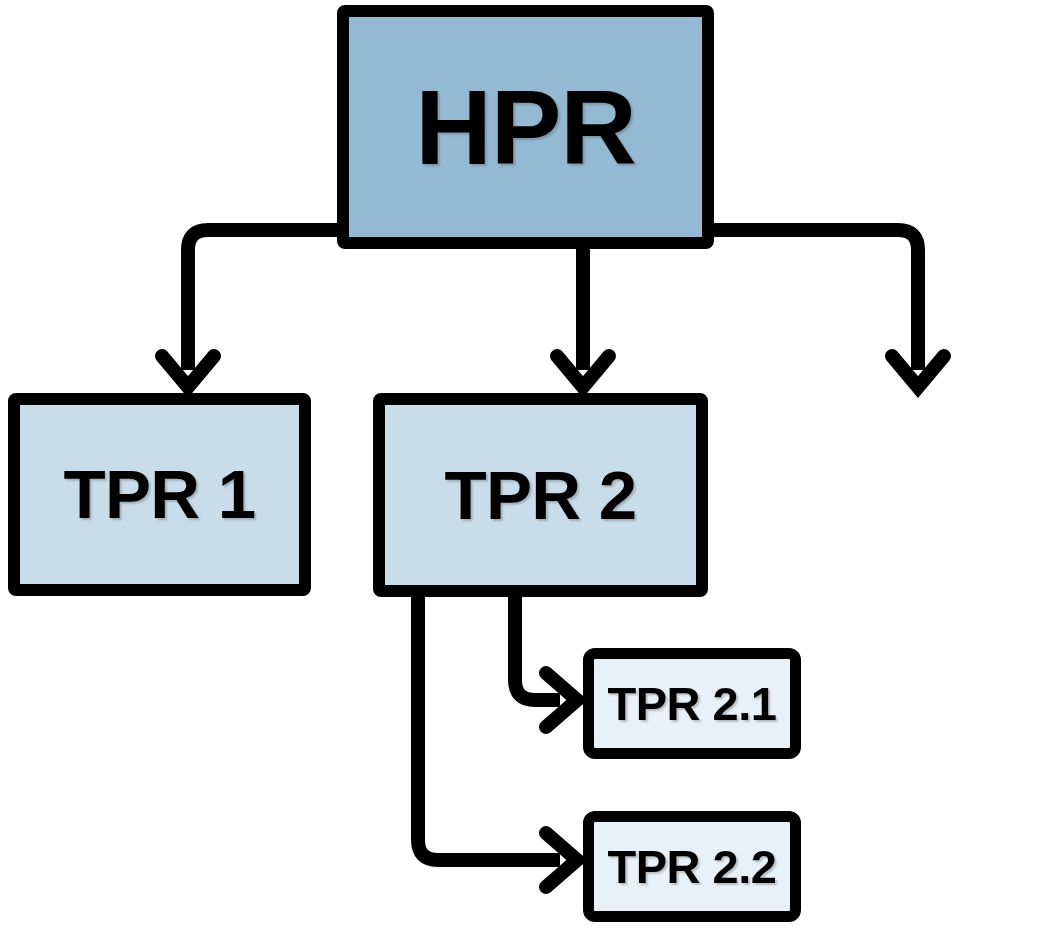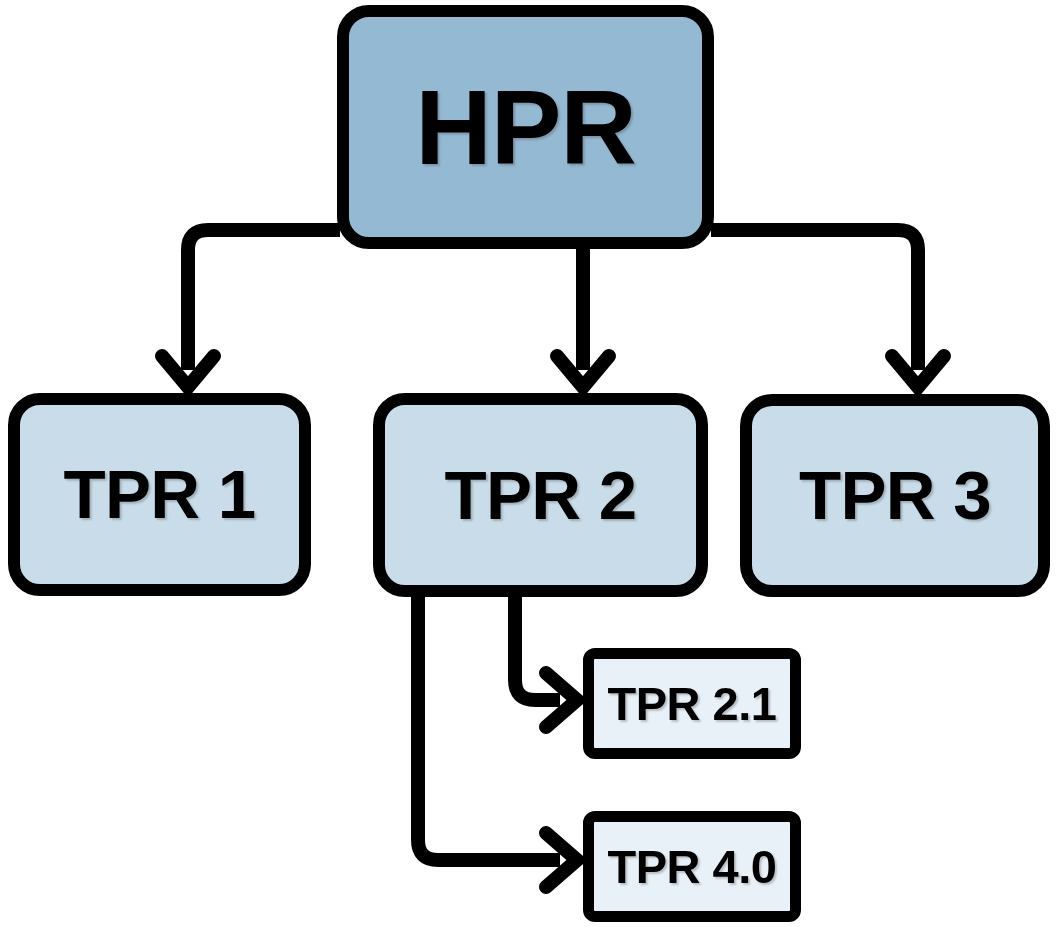--- a/index.html
+++ b/index.html
@@ -25,21 +25,21 @@
     fill:none;stroke:var(--line);stroke-width:14;stroke-linecap:butt;
   }
   .arrowhead{
     fill:none;stroke:var(--line);stroke-width:14;
     stroke-linecap:round;stroke-linejoin:miter;stroke-miterlimit:6;
   }
   .node{
     position:absolute;
     display:flex;align-items:center;justify-content:center;
     border:12px solid var(--line);
-    border-radius:32px;
+    border-radius:8px;
     box-sizing:border-box;
     color:var(--text);
     font-weight:bold;
     letter-spacing:-0.01em;
     text-shadow:2px 2px 2px rgba(60,60,60,0.28);
   }
   .node-root{
     left:337px;top:5px;width:377px;height:244px;
     background:var(--root-fill);
     font-size:106px;
@@ -88,25 +88,22 @@
   </div>
 
   <div class="node node-child node-tpr1">
     <span>TPR 1</span>
   </div>
 
   <div class="node node-child node-tpr2">
     <span>TPR 2</span>
   </div>
 
-  <div class="node node-child node-tpr3">
-    <span>TPR 3</span>
-  </div>
 
   <div class="node node-grandchild node-tpr21">
     <span>TPR 2.1</span>
   </div>
 
   <div class="node node-grandchild node-tpr22">
-    <span>TPR 4.0</span>
+    <span>TPR 2.2</span>
   </div>
 
 </div>
 
 </body></html>

